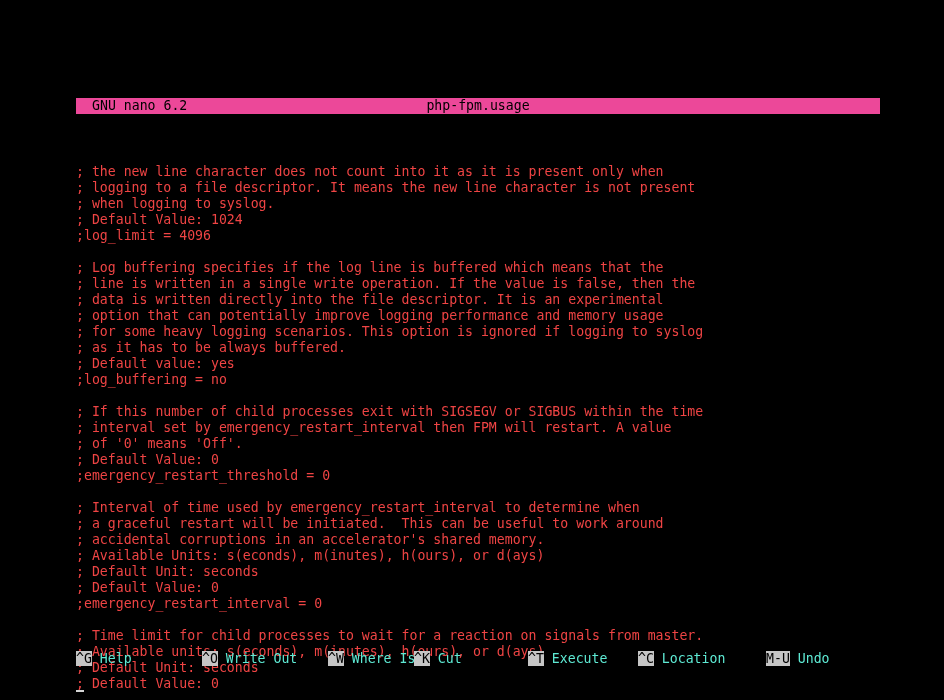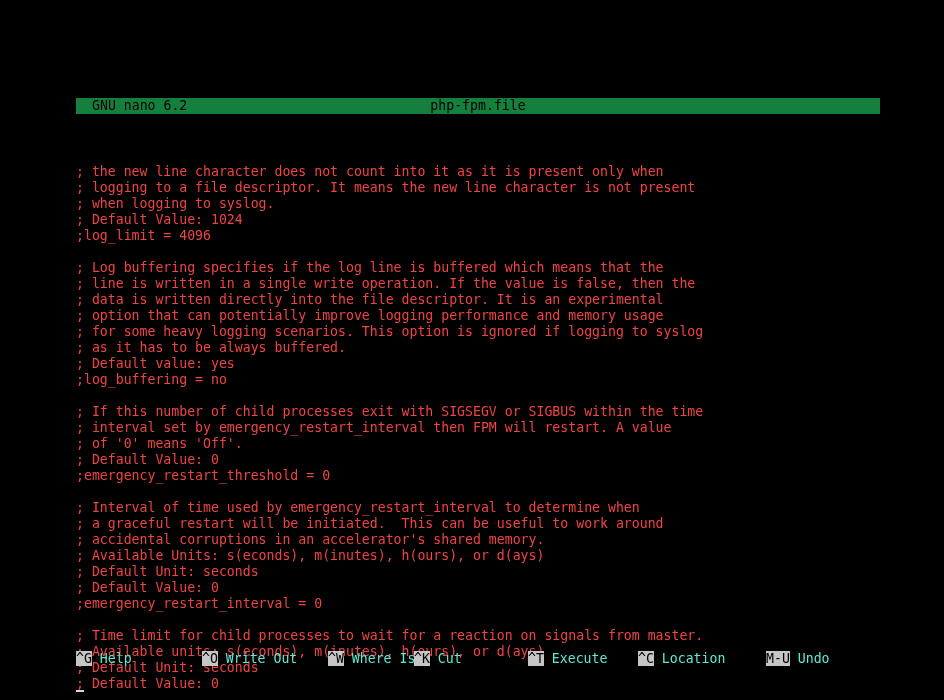--- a/index.html
+++ b/index.html
@@ -25,21 +25,21 @@
     left: 76px;
     top: 50px;
     width: 804px;
     font-size: 13.2px;
     line-height: 16px;
     letter-spacing: 0px;
     white-space: pre;
     color: #d0d0d0;
   }
   .titlebar {
-    background: #15803d;
+    background: #ec4899;
     color: #000000;
     height: 16px;
     line-height: 16px;
     width: 804px;
     position: relative;
     white-space: pre;
     overflow: hidden;
   }
   .title-version {
     position: absolute;
@@ -99,21 +99,21 @@
 </style>
 </head>
 <body>
 
 <div id="screen">
 
   <div id="terminal">
 
     <div class="titlebar">
       <span class="title-version">GNU nano 6.2</span>
-      <span class="title-file">php-fpm.file</span>
+      <span class="title-file">php-fpm.usage</span>
     </div>
 
     <div class="editor" id="editor-body"><div class="line">; the new line character does not count into it as it is present only when</div><div class="line">; logging to a file descriptor. It means the new line character is not present</div><div class="line">; when logging to syslog.</div><div class="line">; Default Value: 1024</div><div class="line">;log_limit = 4096</div><div class="line blank">&nbsp;</div><div class="line">; Log buffering specifies if the log line is buffered which means that the</div><div class="line">; line is written in a single write operation. If the value is false, then the</div><div class="line">; data is written directly into the file descriptor. It is an experimental</div><div class="line">; option that can potentially improve logging performance and memory usage</div><div class="line">; for some heavy logging scenarios. This option is ignored if logging to syslog</div><div class="line">; as it has to be always buffered.</div><div class="line">; Default value: yes</div><div class="line">;log_buffering = no</div><div class="line blank">&nbsp;</div><div class="line">; If this number of child processes exit with SIGSEGV or SIGBUS within the time</div><div class="line">; interval set by emergency_restart_interval then FPM will restart. A value</div><div class="line">; of '0' means 'Off'.</div><div class="line">; Default Value: 0</div><div class="line">;emergency_restart_threshold = 0</div><div class="line blank">&nbsp;</div><div class="line">; Interval of time used by emergency_restart_interval to determine when</div><div class="line">; a graceful restart will be initiated.  This can be useful to work around</div><div class="line">; accidental corruptions in an accelerator's shared memory.</div><div class="line">; Available Units: s(econds), m(inutes), h(ours), or d(ays)</div><div class="line">; Default Unit: seconds</div><div class="line">; Default Value: 0</div><div class="line">;emergency_restart_interval = 0</div><div class="line blank">&nbsp;</div><div class="line">; Time limit for child processes to wait for a reaction on signals from master.</div><div class="line">; Available units: s(econds), m(inutes), h(ours), or d(ays)</div><div class="line">; Default Unit: seconds</div><div class="line"><span class="cursor-cell">;</span><span> Default Value: 0</span></div></div>
 
   </div>
 
   <div id="helpbar">
     <div class="help-row" id="help-row-1"><span class="help-entry" style="left: 0px;"><span class="keycap">^G</span><span class="keylabel"> Help</span></span><span class="help-entry" style="left: 126px;"><span class="keycap">^O</span><span class="keylabel"> Write Out</span></span><span class="help-entry" style="left: 252px;"><span class="keycap">^W</span><span class="keylabel"> Where Is</span></span><span class="help-entry" style="left: 338px;"><span class="keycap">^K</span><span class="keylabel"> Cut</span></span><span class="help-entry" style="left: 452px;"><span class="keycap">^T</span><span class="keylabel"> Execute</span></span><span class="help-entry" style="left: 562px;"><span class="keycap">^C</span><span class="keylabel"> Location</span></span><span class="help-entry" style="left: 690px;"><span class="keycap">M-U</span><span class="keylabel"> Undo</span></span></div>
     
   </div>

